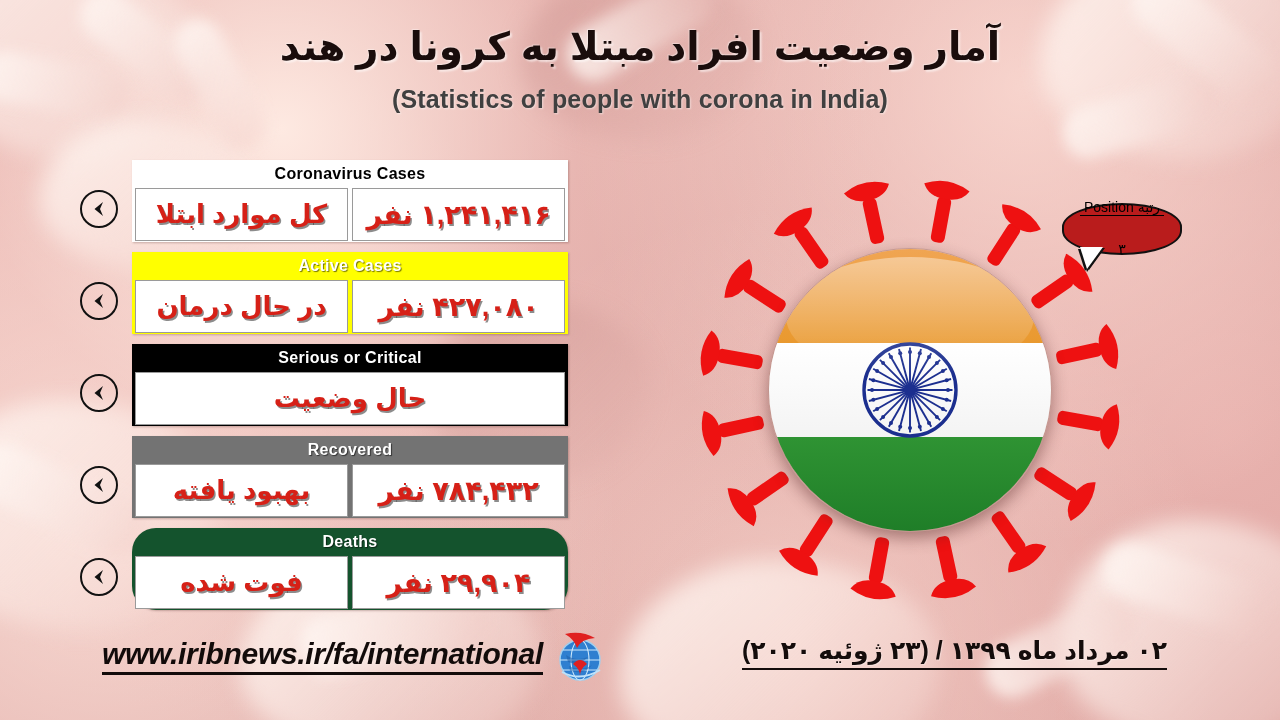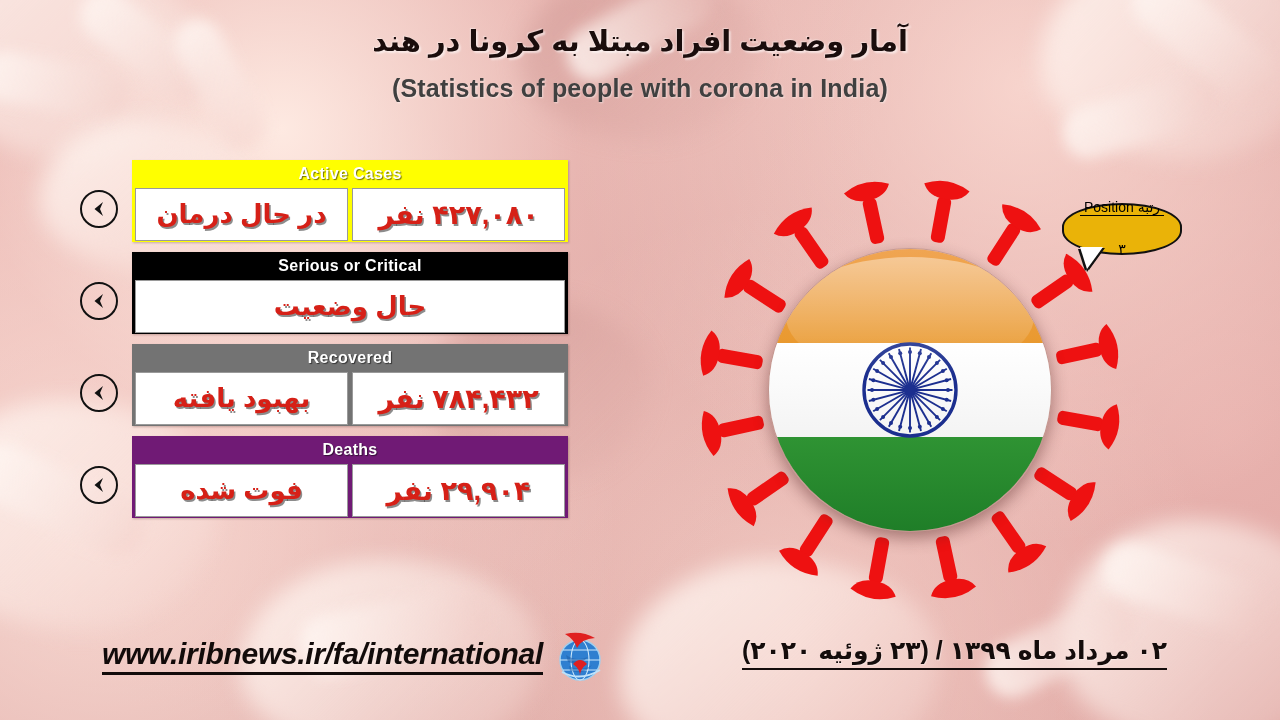--- a/index.html
+++ b/index.html
@@ -31,21 +31,21 @@
   }
   .blob.d { background: linear-gradient(135deg, rgba(205,150,146,.55), rgba(226,176,172,.15)); }
   .stalk {
     position: absolute; filter: blur(7px);
     background: linear-gradient(100deg, rgba(255,248,244,.8), rgba(238,196,190,.3));
     border-radius: 26px;
   }
   
   .title-wrap { position: absolute; top: 26px; left: 0; right: 0; text-align: center; }
   .title-fa {
-    font-size: 29px; font-weight: bold; color: #1a0d0c; direction: rtl;
+    font-size: 39px; font-weight: bold; color: #1a0d0c; direction: rtl;
     letter-spacing: 0px; line-height: 1.1;
     text-shadow: 2px 2px 2px rgba(255,255,255,.55), -1px -1px 1px rgba(255,255,255,.4);
   }
   .title-en {
     margin-top: 16px; font-size: 25px; font-weight: bold; color: #404040;
     direction: ltr; letter-spacing: .2px;
     text-shadow: 1px 1px 2px rgba(255,255,255,.5);
   }
   
   #cards { position: absolute; left: 132px; top: 160px; width: 436px; }
@@ -97,21 +97,21 @@
   .gloss {
     position: absolute; left: 6%; top: 3%; width: 88%; height: 42%;
     border-radius: 50%;
     background: linear-gradient(180deg, rgba(255,255,255,.40), rgba(255,255,255,0));
     pointer-events: none;
   }
   .chakra { position: absolute; left: 50%; top: 50%; transform: translate(-50%,-50%); }
   
   #bubble { position: absolute; left: 1062px; top: 203px; width: 120px; height: 66px; }
   .bubble-box {
-    width: 120px; height: 52px; background: #eab308; border: 2px solid #111;
+    width: 120px; height: 52px; background: #b91c1c; border: 2px solid #111;
     border-radius: 50%/46%;
     display: flex; flex-direction: column; align-items: center; justify-content: center; gap: 24px;
   }
   .bubble-top { font-size: 14px; color: #000; direction: rtl; line-height: 1.05;
     border-bottom: 1.5px solid #000; padding: 0 4px 1px; }
   .bubble-bot { font-size: 14px; color: #000; line-height: 1.2; margin-top: 1px; }
   .bubble-tail {
     position: absolute; left: 18px; top: 44px; width: 0; height: 0;
     border-left: 7px solid transparent; border-right: 16px solid transparent;
     border-top: 22px solid #fff;
@@ -300,66 +300,82 @@
 
   <div id="bubble">
     <div class="bubble-tail"></div>
     <div class="bubble-box">
       <div class="bubble-top">رتبه Position</div>
       <div class="bubble-bot">۳</div>
     </div>
   </div>
 
   <div id="cards">
-      <div class="card" style="background: rgb(255, 255, 0);">
-        <div class="card-head">Active Cases</div>
+      <div class="card" style="background: rgb(255, 255, 255);">
+        <div class="card-head dark">Coronavirus Cases</div>
         <div class="card-body">
           <div class="cell">
-            <span class="cell-label">در حال درمان</span>
-          </div>
-          <div class="cell">
-            <span class="cell-value">۴۲۷,۰۸۰ نفر</span>
+            <span class="cell-label">کل موارد ابتلا</span>
+          </div>
+          <div class="cell">
+            <span class="cell-value">۱,۲۴۱,۴۱۶ نفر</span>
           </div>
         </div>
         <div class="arrow">
           <svg width="20" height="20" viewBox="0 0 20 20">
             <path d="M14 3 L5.5 10 L14 17 L11 10 Z" fill="#111"></path>
           </svg>
         </div>
       </div>
-      <div class="card" style="background: #000000;">
-        <div class="card-head">Serious or Critical</div>
+      <div class="card" style="background: rgb(255, 255, 0);">
+        <div class="card-head">Active Cases</div>
         <div class="card-body">
           <div class="cell">
-            <span class="cell-label">حال وضعیت</span>
+            <span class="cell-label">در حال درمان</span>
+          </div>
+          <div class="cell">
+            <span class="cell-value">۴۲۷,۰۸۰ نفر</span>
           </div>
         </div>
         <div class="arrow">
           <svg width="20" height="20" viewBox="0 0 20 20">
             <path d="M14 3 L5.5 10 L14 17 L11 10 Z" fill="#111"></path>
           </svg>
         </div>
       </div>
-      <div class="card" style="background: #737373;">
-        <div class="card-head">Recovered</div>
+      <div class="card" style="background: #000000;">
+        <div class="card-head">Serious or Critical</div>
         <div class="card-body">
           <div class="cell">
-            <span class="cell-label">بهبود یافته</span>
-          </div>
-          <div class="cell">
-            <span class="cell-value">۷۸۴,۴۳۲ نفر</span>
+            <span class="cell-label">حال وضعیت</span>
           </div>
         </div>
         <div class="arrow">
           <svg width="20" height="20" viewBox="0 0 20 20">
             <path d="M14 3 L5.5 10 L14 17 L11 10 Z" fill="#111"></path>
           </svg>
         </div>
       </div>
-      <div class="card" style="background: #701a75;">
+      <div class="card" style="background: #737373;">
+        <div class="card-head">Recovered</div>
+        <div class="card-body">
+          <div class="cell">
+            <span class="cell-label">بهبود یافته</span>
+          </div>
+          <div class="cell">
+            <span class="cell-value">۷۸۴,۴۳۲ نفر</span>
+          </div>
+        </div>
+        <div class="arrow">
+          <svg width="20" height="20" viewBox="0 0 20 20">
+            <path d="M14 3 L5.5 10 L14 17 L11 10 Z" fill="#111"></path>
+          </svg>
+        </div>
+      </div>
+      <div class="card" style="background: #14532d; border-radius: 24px;">
         <div class="card-head">Deaths</div>
         <div class="card-body">
           <div class="cell">
             <span class="cell-label">فوت شده</span>
           </div>
           <div class="cell">
             <span class="cell-value">۲۹,۹۰۴ نفر</span>
           </div>
         </div>
         <div class="arrow">

